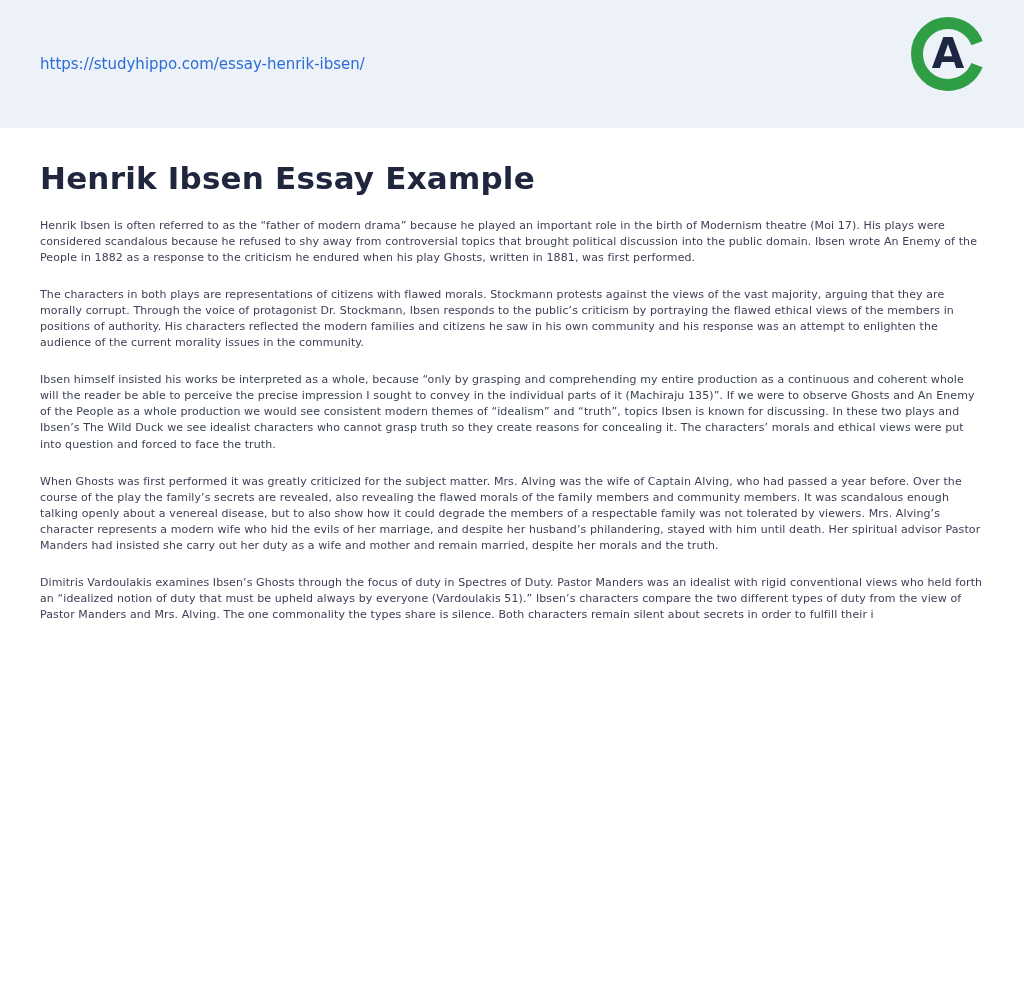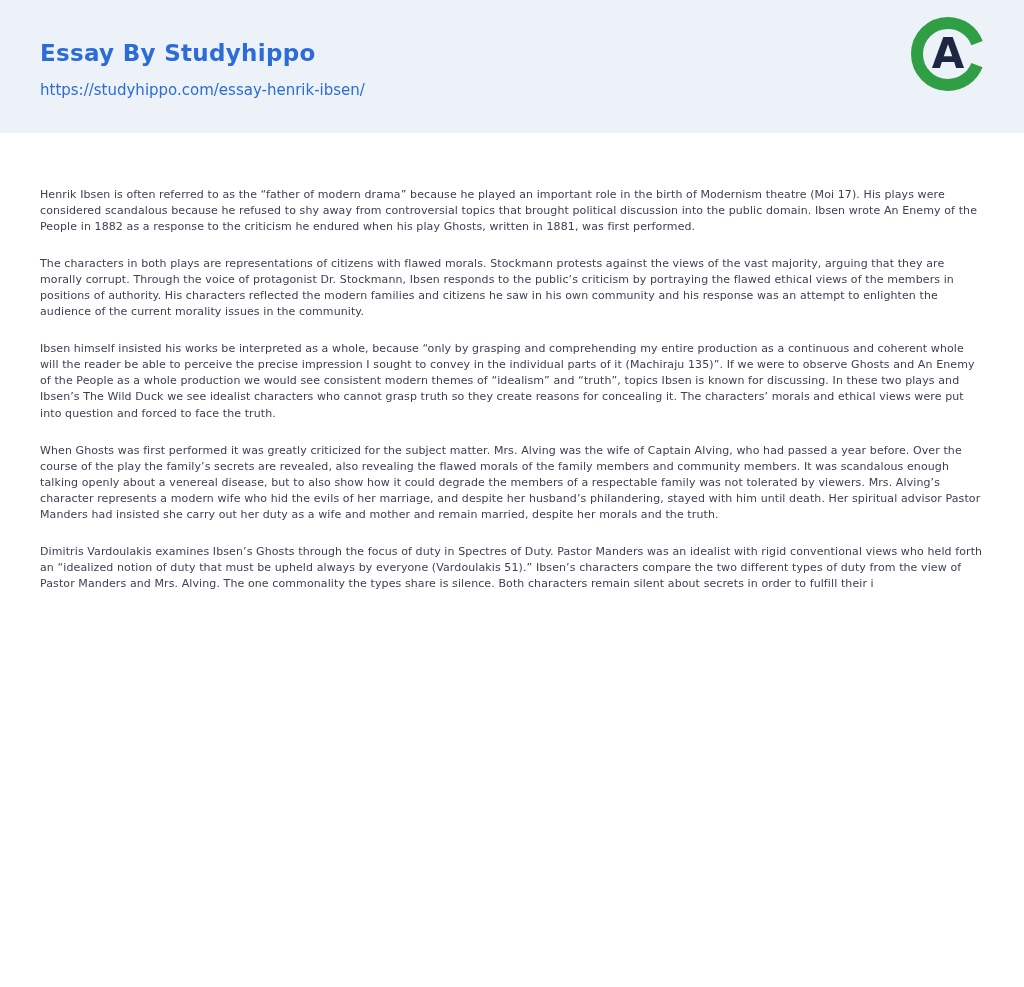--- a/index.html
+++ b/index.html
@@ -53,31 +53,31 @@
     font-size: 11px;
     line-height: 1.46;
     margin-bottom: 21px;
     letter-spacing: 0.1px;
   }
 </style>
 </head>
 <body>
 
 <div class="header">
-  <div class="site-title">Essay By Studyhippo</div>
   <a class="site-url">https://studyhippo.com/essay-henrik-ibsen/</a>
   <div class="logo">
     <svg viewBox="0 0 76 76" xmlns="http://www.w3.org/2000/svg">
       <circle cx="38" cy="38" r="31" fill="none" stroke="#2f9e44" stroke-width="12" stroke-dasharray="172 22.8" stroke-dashoffset="-11.4"></circle>
       <text x="38" y="52" text-anchor="middle" font-family="DejaVu Sans, sans-serif" font-size="42" font-weight="bold" fill="#1d2742">A</text>
     </svg>
   </div>
 </div>
 
 <div class="content">
+  <h1 class="essay-title">Henrik Ibsen Essay Example</h1>
   <div class="essay-body">
     <p>Henrik Ibsen is often referred to as the “father of modern drama” because he played an important role in the birth of Modernism theatre (Moi 17). His plays were considered scandalous because he refused to shy away from controversial topics that brought political discussion into the public domain. Ibsen wrote An Enemy of the People in 1882 as a response to the criticism he endured when his play Ghosts, written in 1881, was first performed.</p>
     <p>The characters in both plays are representations of citizens with flawed morals. Stockmann protests against the views of the vast majority, arguing that they are morally corrupt. Through the voice of protagonist Dr. Stockmann, Ibsen responds to the public’s criticism by portraying the flawed ethical views of the members in positions of authority. His characters reflected the modern families and citizens he saw in his own community and his response was an attempt to enlighten the audience of the current morality issues in the community.</p>
     <p>Ibsen himself insisted his works be interpreted as a whole, because “only by grasping and comprehending my entire production as a continuous and coherent whole will the reader be able to perceive the precise impression I sought to convey in the individual parts of it (Machiraju 135)”. If we were to observe Ghosts and An Enemy of the People as a whole production we would see consistent modern themes of “idealism” and “truth”, topics Ibsen is known for discussing. In these two plays and Ibsen’s The Wild Duck we see idealist characters who cannot grasp truth so they create reasons for concealing it. The characters’ morals and ethical views were put into question and forced to face the truth.</p>
     <p>When Ghosts was first performed it was greatly criticized for the subject matter. Mrs. Alving was the wife of Captain Alving, who had passed a year before. Over the course of the play the family’s secrets are revealed, also revealing the flawed morals of the family members and community members. It was scandalous enough talking openly about a venereal disease, but to also show how it could degrade the members of a respectable family was not tolerated by viewers. Mrs. Alving’s character represents a modern wife who hid the evils of her marriage, and despite her husband’s philandering, stayed with him until death. Her spiritual advisor Pastor Manders had insisted she carry out her duty as a wife and mother and remain married, despite her morals and the truth.</p>
     <p>Dimitris Vardoulakis examines Ibsen’s Ghosts through the focus of duty in Spectres of Duty. Pastor Manders was an idealist with rigid conventional views who held forth an “idealized notion of duty that must be upheld always by everyone (Vardoulakis 51).” Ibsen’s characters compare the two different types of duty from the view of Pastor Manders and Mrs. Alving. The one commonality the types share is silence. Both characters remain silent about secrets in order to fulfill their i</p>
   </div>
 </div>
 
 </body></html>

